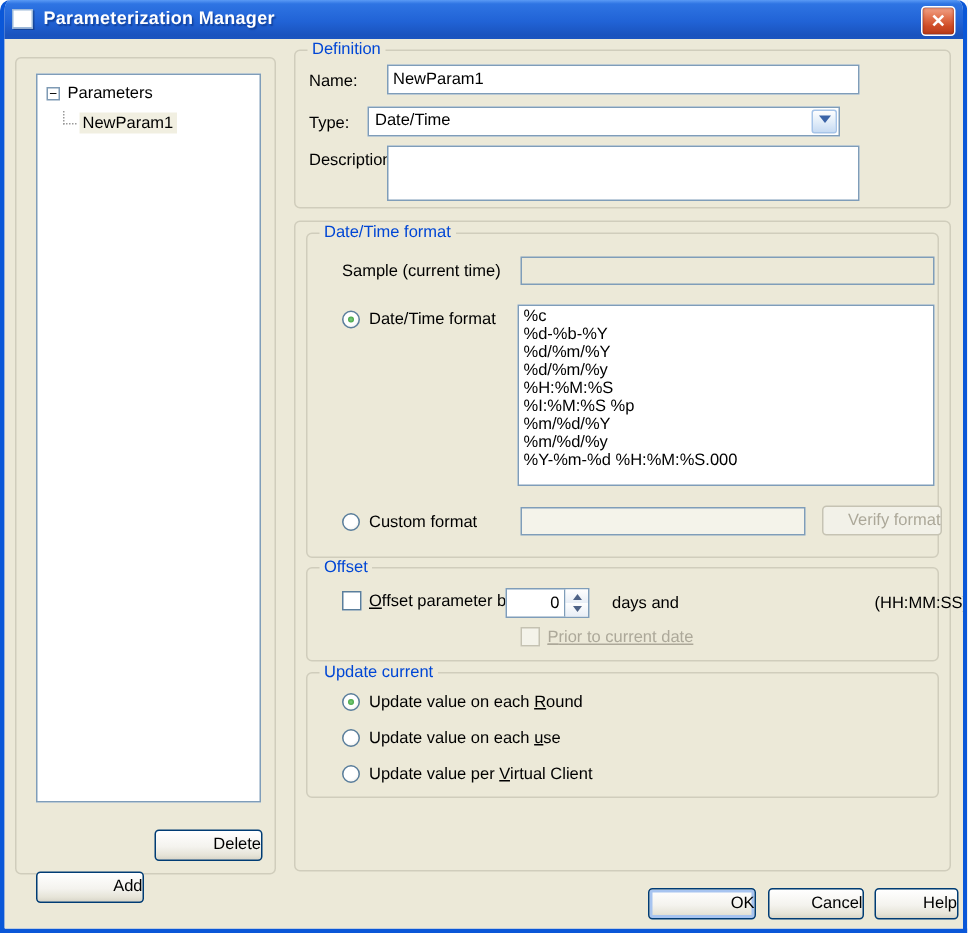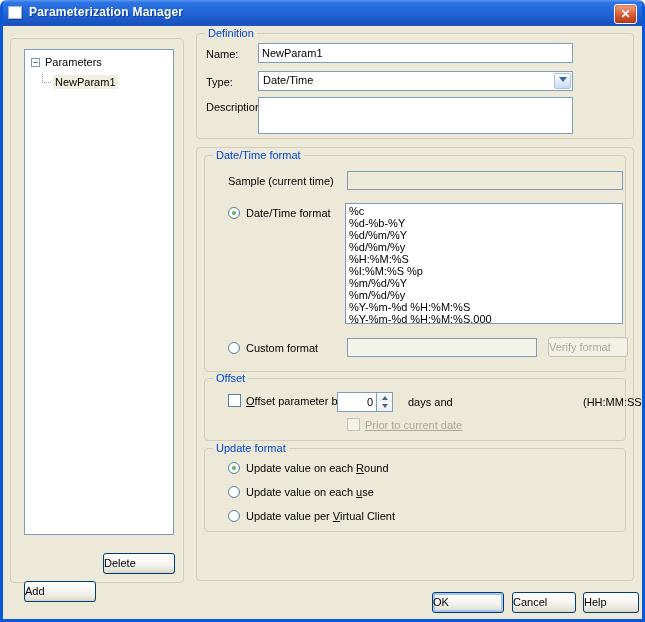--- a/index.html
+++ b/index.html
@@ -34,21 +34,21 @@
 
   .grp { position:absolute; border:1px solid #D0CDBC; border-radius:4px; }
   .grp-title {
     position:absolute; top:-7px; left:8px; background:#ECE9D8; padding:0 3px;
     color:#0046D5; font-size:11px; line-height:12px;
   }
 
   .xp-btn {
     position:absolute; height:21px;
     background:linear-gradient(180deg,#FFFFFF 0%,#F4F3EE 55%,#E6E4D8 85%,#D8D5C8 100%);
-    border:1px solid #003C74; border-radius:3px; text-align:left; line-height:19px; font-size:11px;
+    border:1px solid #003C74; border-radius:3px; text-align:right; line-height:19px; font-size:11px;
     color:#000;
   }
   .xp-btn.focused { box-shadow:inset 0 0 0 2px #A7C4F0; }
   .xp-btn.disabled {
     background:#F2F1E8; border-color:#C6C3B3; color:#ACA899;
   }
 
   .tree-box {
     position:absolute; left:21px; top:23px; width:150px; height:486px;
     background:#fff; border:1px solid #7F9DB9;
@@ -141,21 +141,21 @@
     </div>
     <div class="xp-btn" style="left:21px; top:527px; width:72px;margin-top:28px;">Add</div>
     <div class="xp-btn" style="left:100px; top:527px; width:72px;">Delete</div>
 
     <div class="grp" style="left:193px; top:7px; width:438px; height:106px;">
       <span class="grp-title">Definition</span>
     </div>
     <span class="field-label" style="left:203px; top:22px;">Name:</span>
     <input class="txt" style="left: 255px; top: 17px; width: 315px; height: 20px;" value="NewParam1">
     <span class="field-label" style="left:203px; top:50px;">Type:</span>
-    <div class="combo" style="left:255px; top:45px; width:315px; height:20px;">
+    <div class="combo" style="left:242px; top:45px; width:315px; height:20px;">
       <span class="combo-value">Date/Time</span>
       <span class="combo-btn">
           <span class="arrow-down" style="margin-top:0;"></span>
         </span>
     </div>
     <span class="field-label" style="left:203px; top:75px;">Description</span>
     <textarea class="txt" style="left: 255px; top: 71px; width: 315px; height: 37px; resize: none;"></textarea>
 
     <div class="grp" style="left:193px; top:121px; width:438px; height:434px;"></div>
 
@@ -170,21 +170,20 @@
 
     <div class="listbox" style="left:342px; top:177px; width:278px; height:121px;">
       <div class="li">%c</div>
       <div class="li">%d-%b-%Y</div>
       <div class="li">%d/%m/%Y</div>
       <div class="li">%d/%m/%y</div>
       <div class="li">%H:%M:%S</div>
       <div class="li">%I:%M:%S %p</div>
       <div class="li">%m/%d/%Y</div>
       <div class="li">%m/%d/%y</div>
-      <div class="li">%Y-%m-%d %H:%M:%S</div>
       <div class="li">%Y-%m-%d %H:%M:%S.000</div>
     </div>
 
     <span class="radio" style="left:225px; top:316px;"></span>
     <span class="field-label" style="left:243px; top:316px;">Custom format</span>
     <div class="txt dim" style="left:344px; top:312px; width:190px; height:19px;"></div>
     <div class="xp-btn disabled" style="left:545px; top:311px; width:80px; height:20px; line-height:18px;">Verify format</div>
 
     <div class="grp" style="left:201px; top:352px; width:422px; height:63px;">
       <span class="grp-title">Offset</span>
@@ -203,21 +202,21 @@
           </span>
       </span>
     </div>
     <span class="field-label" style="left:405px; top:370px;text-align:center;">days and</span>
     <span class="field-label" style="left:580px; top:370px;">(HH:MM:SS)</span>
 
     <span class="checkbox disabled" style="left:344px; top:392px;"></span>
     <span class="field-label gray" style="left:362px; top:393px;"><span class="u">P</span><span>rior to current date</span></span>
 
     <div class="grp" style="left:201px; top:422px; width:422px; height:84px;">
-      <span class="grp-title">Update format</span>
+      <span class="grp-title">Update current</span>
     </div>
     <span class="radio checked" style="left:225px; top:436px;"></span>
     <span class="field-label" style="left:243px; top:436px;"><span>Update value on each </span><span class="u">R</span><span>ound</span></span>
 
     <span class="radio" style="left:225px; top:460px;"></span>
     <span class="field-label" style="left:243px; top:460px;"><span>Update value on each </span><span class="u">u</span><span>se</span></span>
 
     <span class="radio" style="left:225px; top:484px;"></span>
     <span class="field-label" style="left:243px; top:484px;"><span>Update value per </span><span class="u">V</span><span>irtual Client</span></span>
 

